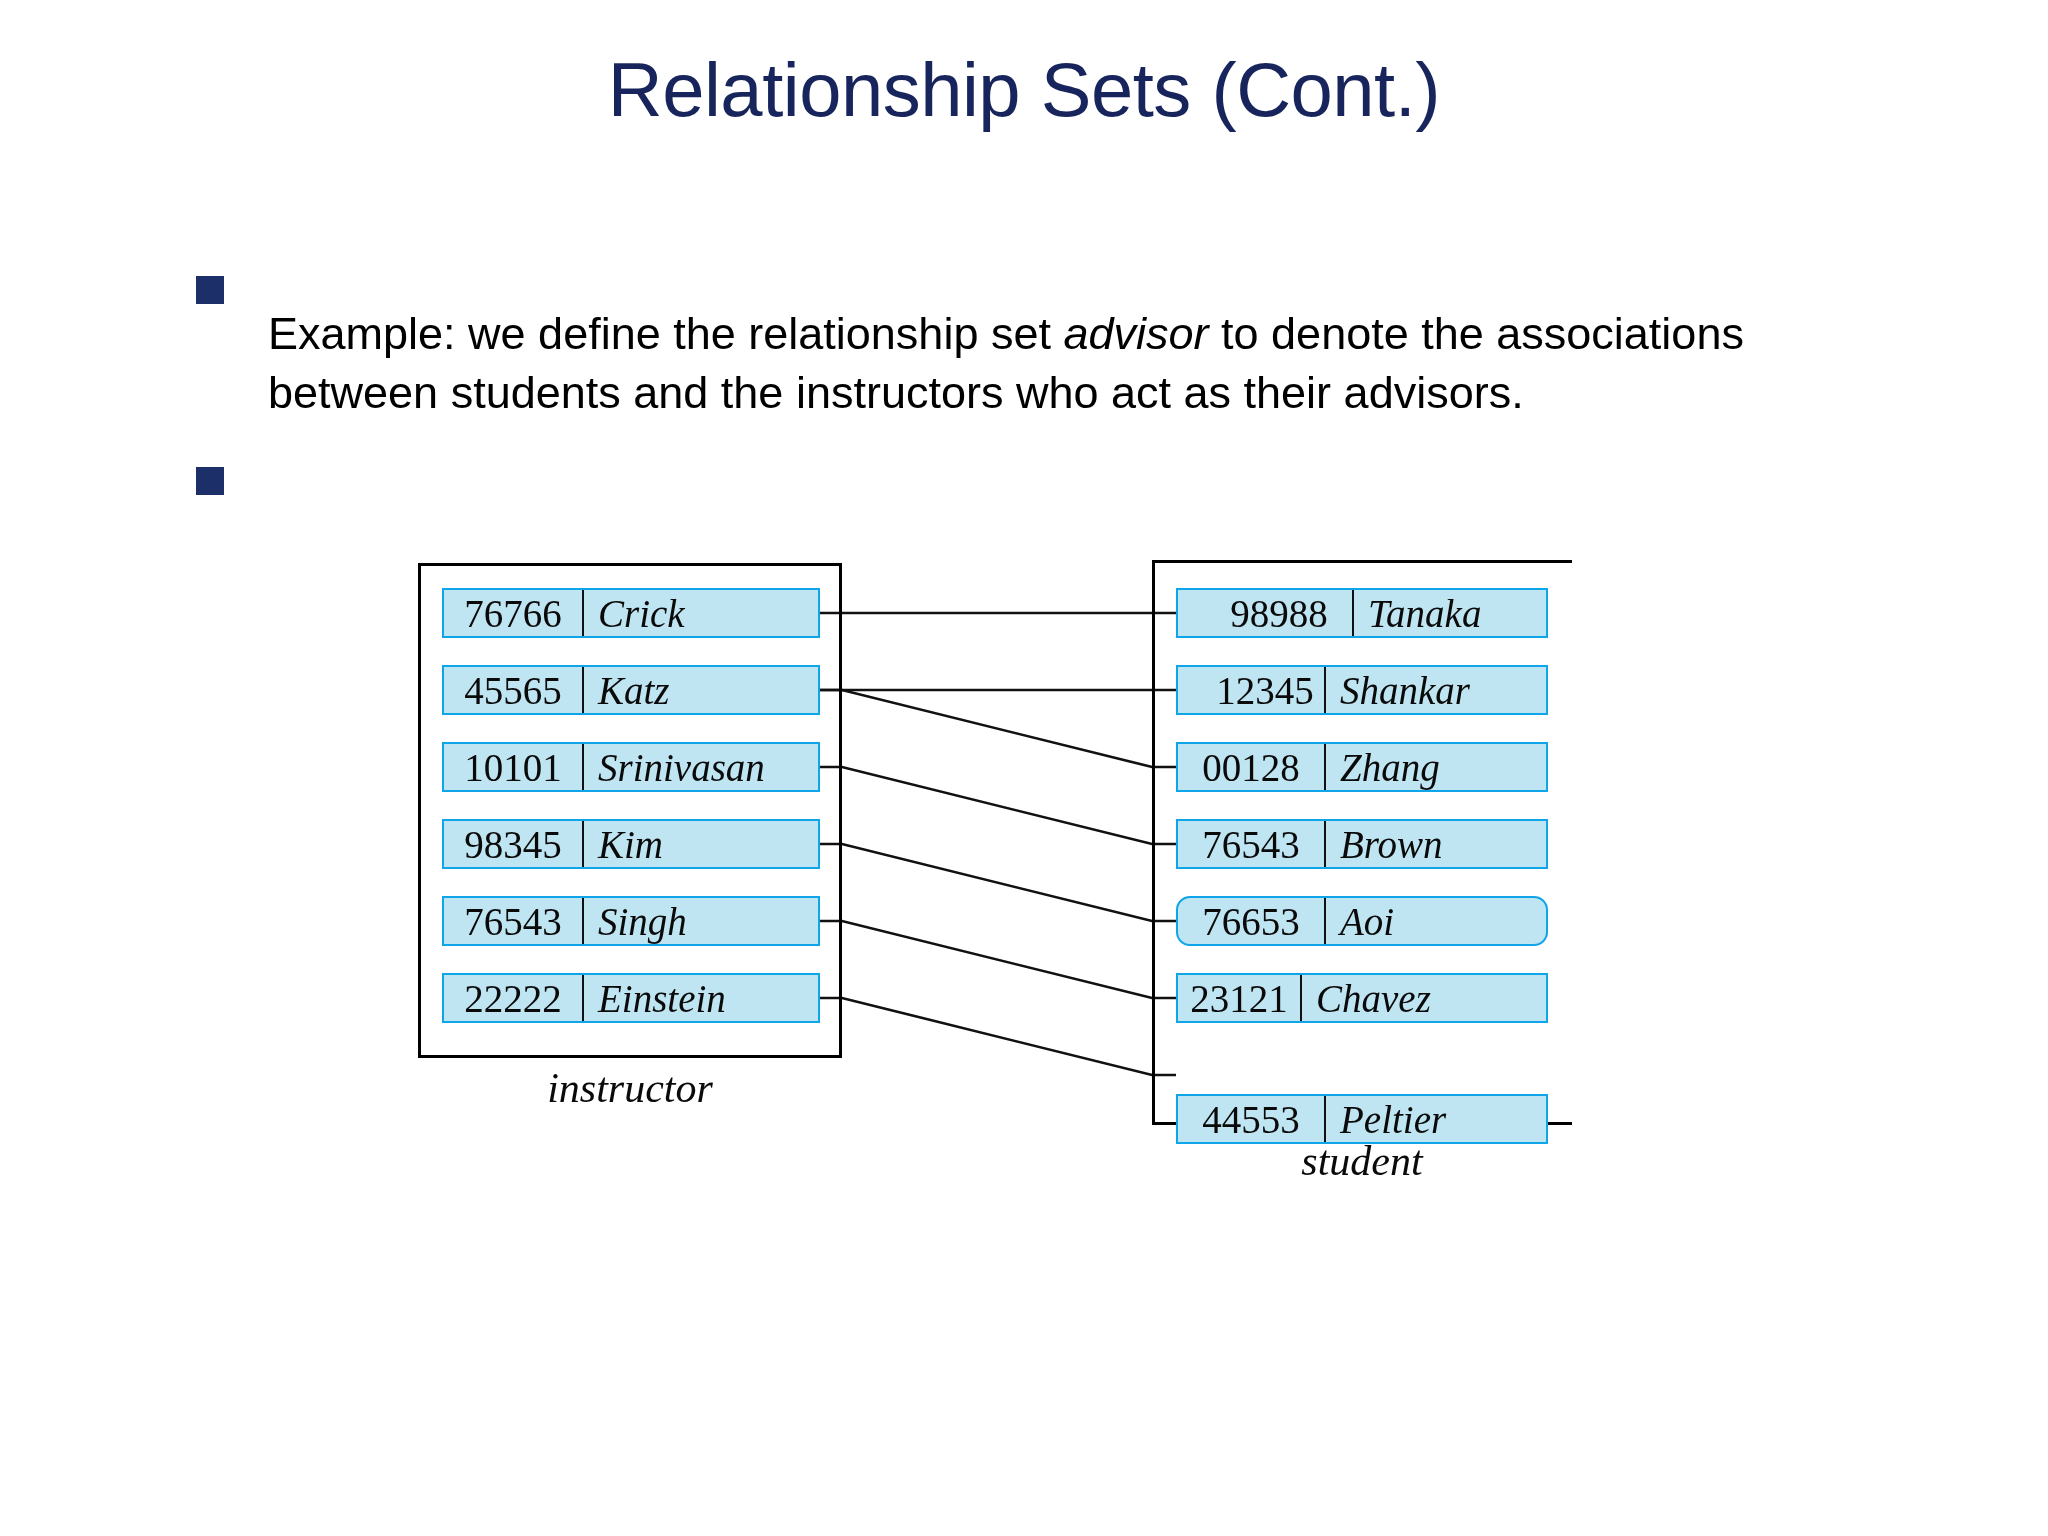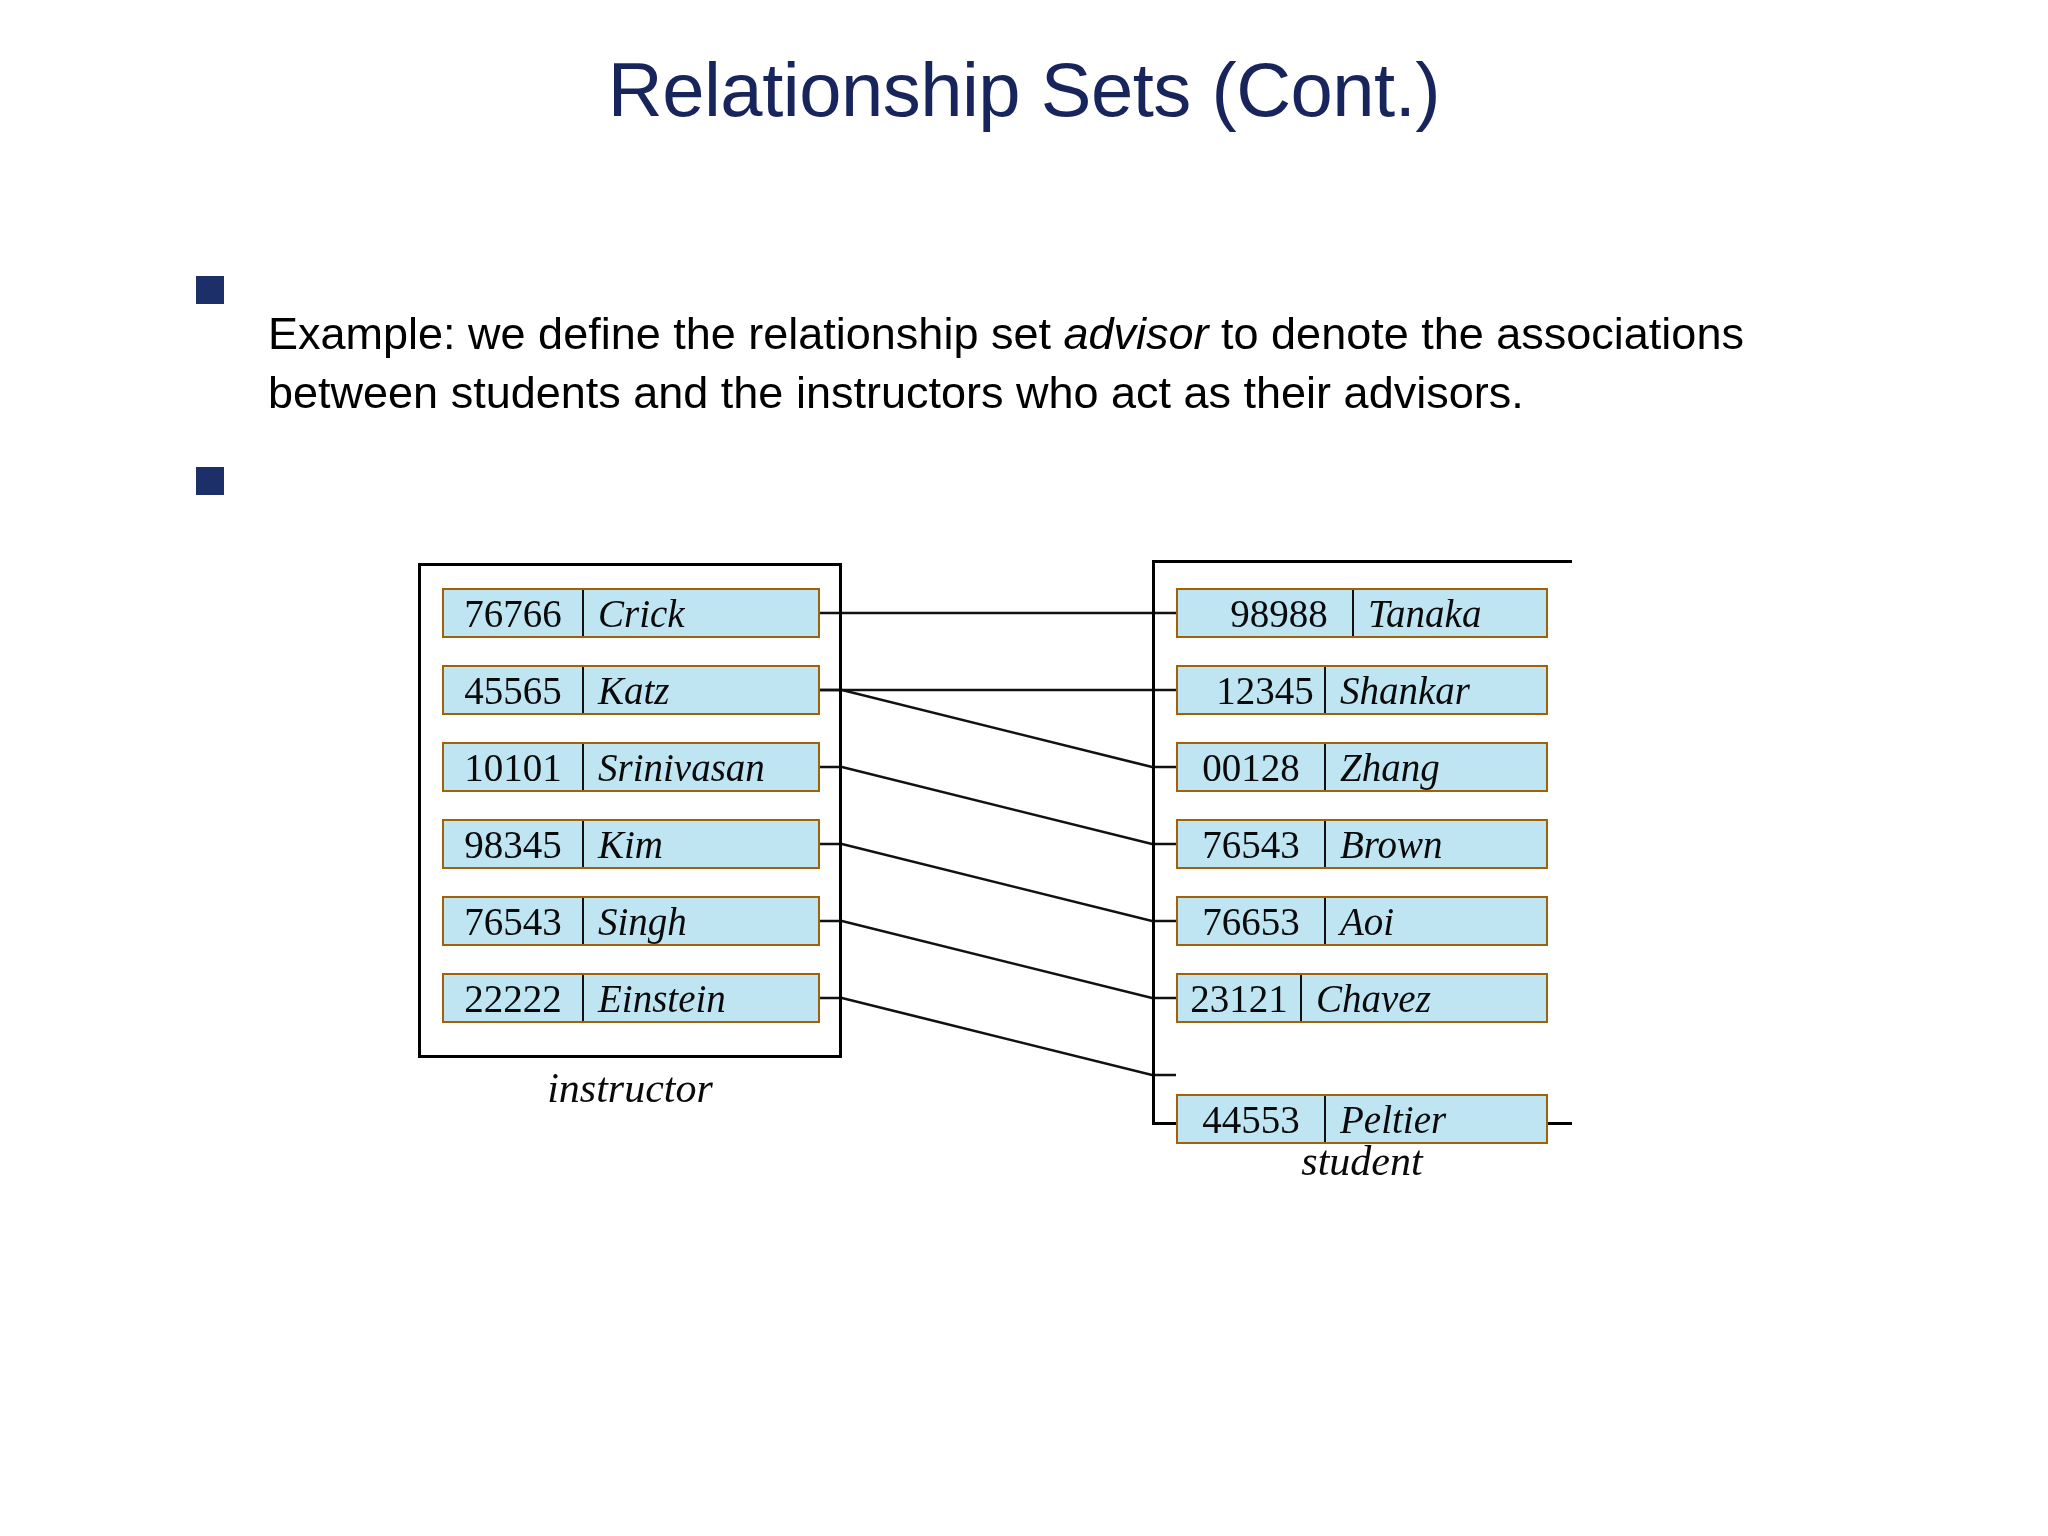--- a/index.html
+++ b/index.html
@@ -97,21 +97,21 @@
     border-left: 3px solid #000000;
     border-right: none;
     background: transparent;
   }
 
   .row {
     position: absolute;
     display: flex;
     height: 50px;
     box-sizing: border-box;
-    border: 2px solid #a16207;
+    border: 2px solid #0ea5e9;
     background: #bfe5f2;
   }
   .row .cell-id {
     width: 140px;
     box-sizing: border-box;
     border-right: 2px solid #111111;
     display: flex;
     align-items: center;
     justify-content: center;
     font-family: "Liberation Serif", serif;
@@ -214,21 +214,21 @@
       <div class="cell-name">Shankar</div>
     </div>
     <div class="row" style="left: 1176px; top: 742px; width: 372px;">
       <div class="cell-id" style="width: 148px;">00128</div>
       <div class="cell-name">Zhang</div>
     </div>
     <div class="row" style="left: 1176px; top: 819px; width: 372px;">
       <div class="cell-id" style="width: 148px;">76543</div>
       <div class="cell-name">Brown</div>
     </div>
-    <div class="row" style="left: 1176px; top: 896px; width: 372px;">
+    <div class="row" style="left: 1176px; top: 896px; width: 372px; border-radius: 14px;">
       <div class="cell-id" style="width: 148px;">76653</div>
       <div class="cell-name">Aoi</div>
     </div>
     <div class="row" style="left: 1176px; top: 973px; width: 372px;">
       <div class="cell-id" style="width: 124px;">23121</div>
       <div class="cell-name">Chavez</div>
     </div>
     <div class="row" style="left: 1176px; top: 1094px; width: 372px; text-align: center;">
       <div class="cell-id" style="width: 148px;">44553</div>
       <div class="cell-name">Peltier</div>

